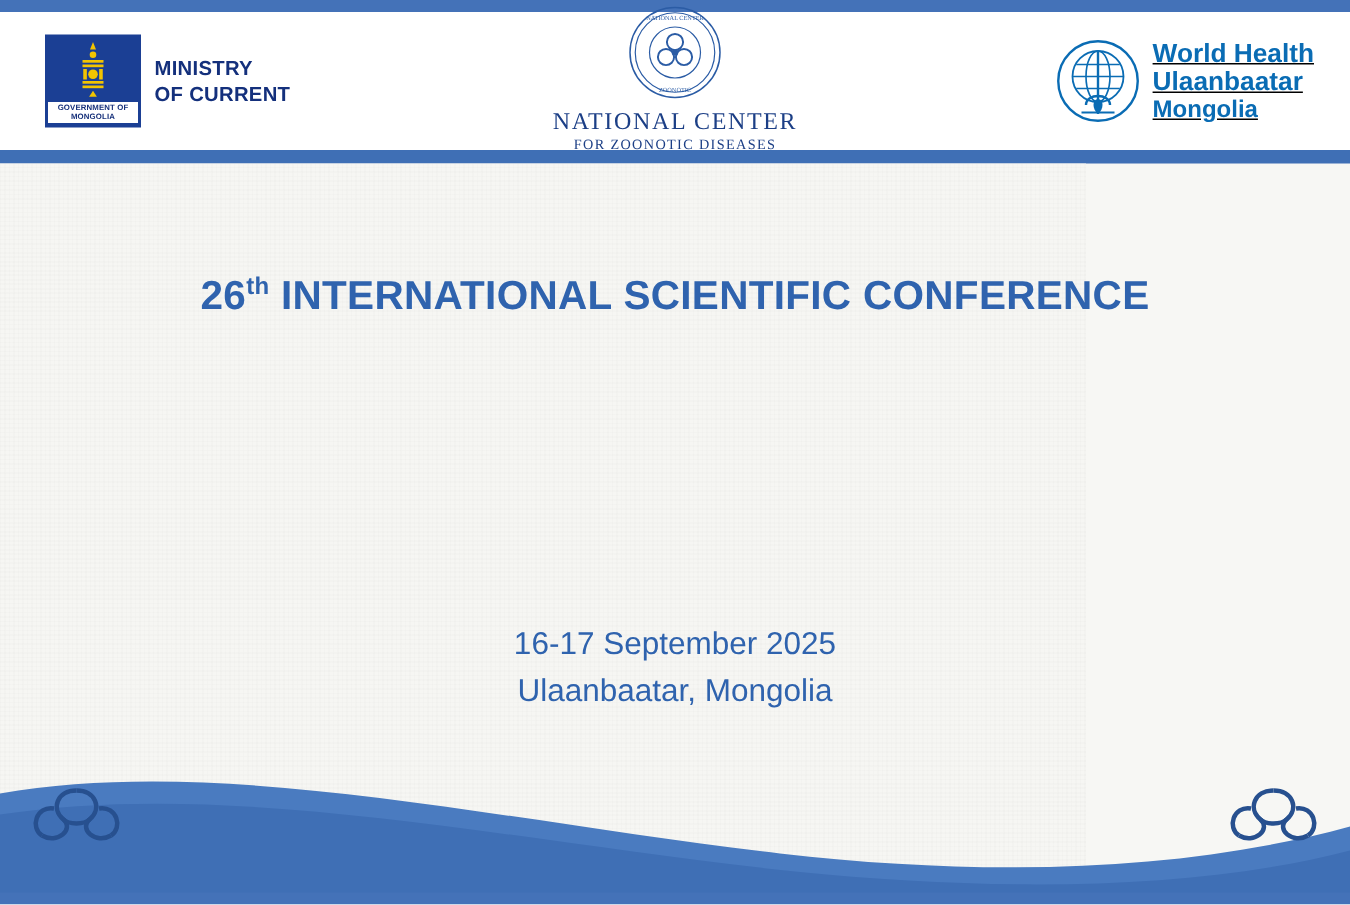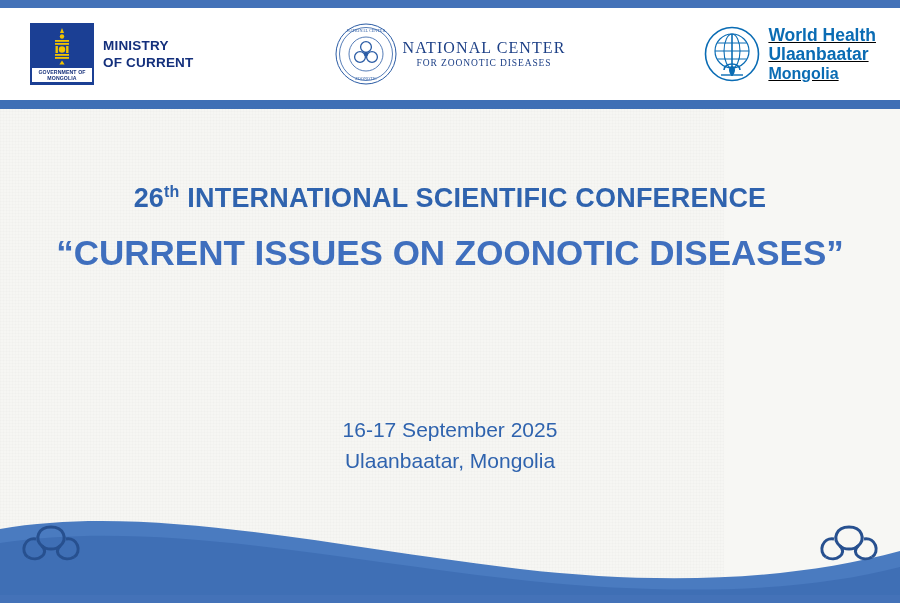--- a/index.html
+++ b/index.html
@@ -58,21 +58,21 @@
     background: #ffffff; color: #16307a;
     font-size: 5.2px; line-height: 6px; letter-spacing: .1px;
     text-align: center; padding: 1px 0; font-weight: bold;
   }
   .moh-text {
     color: #14307c; font-weight: bold; font-size: 13.5px;
     line-height: 17px; letter-spacing: .2px;
   }
 
   
-  .nczd { display: flex; align-items: center; gap: 6px; }
+  .nczd { display: flex; align-items: center; gap: 6px; flex-direction: column; }
   .nczd-seal { width: 62px; height: 62px; }
   .nczd-text { color: #1c3f86; text-align: left; }
   .nczd-l1 {
     font-family: "Liberation Serif", serif;
     font-size: 16px; letter-spacing: 1.1px; line-height: 19px;
   }
   .nczd-l2 {
     font-family: "Liberation Serif", serif;
     font-size: 9.5px; letter-spacing: .9px; line-height: 13px; text-align: center;
   }
@@ -203,21 +203,20 @@
   </div>
 
   <div id="header-rule"></div>
 
   <div id="body">
 
     <div id="title-block">
       <div class="line-1">
         <span>26</span><sup>th</sup><span> INTERNATIONAL SCIENTIFIC CONFERENCE</span>
       </div>
-      <div class="line-2">“CURRENT ISSUES ON ZOONOTIC DISEASES”</div>
     </div>
 
     <div id="date-block">
       <div class="date-line">16-17 September 2025</div>
       <div class="date-line">Ulaanbaatar, Mongolia</div>
     </div>
   </div>
 
   <svg id="wave" viewBox="0 0 900 130" preserveAspectRatio="none">
     <path d="M0,56 C150,30 330,74 520,96 C660,112 790,108 900,78 L900,130 L0,130 Z" fill="#4a7bc0"></path>

